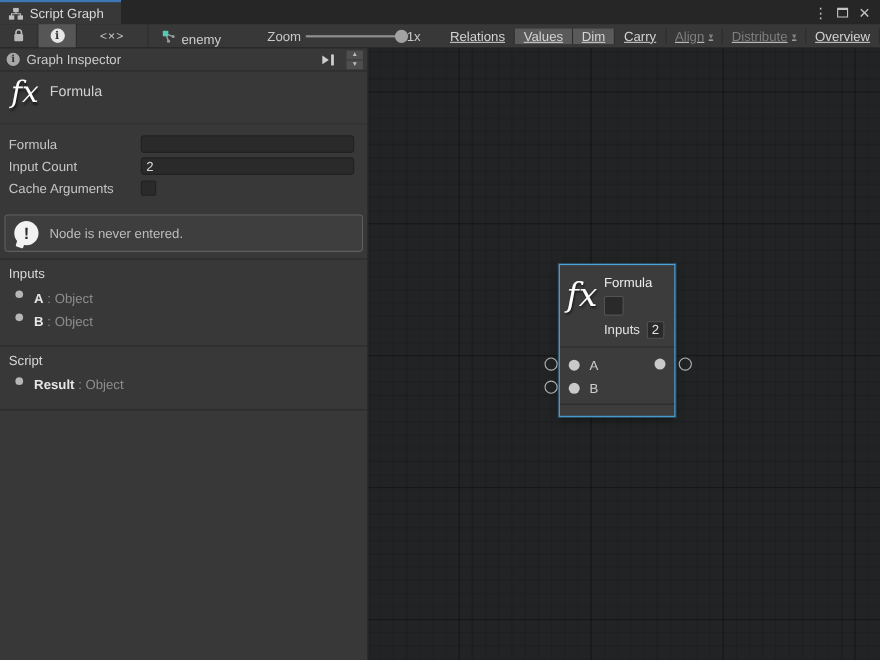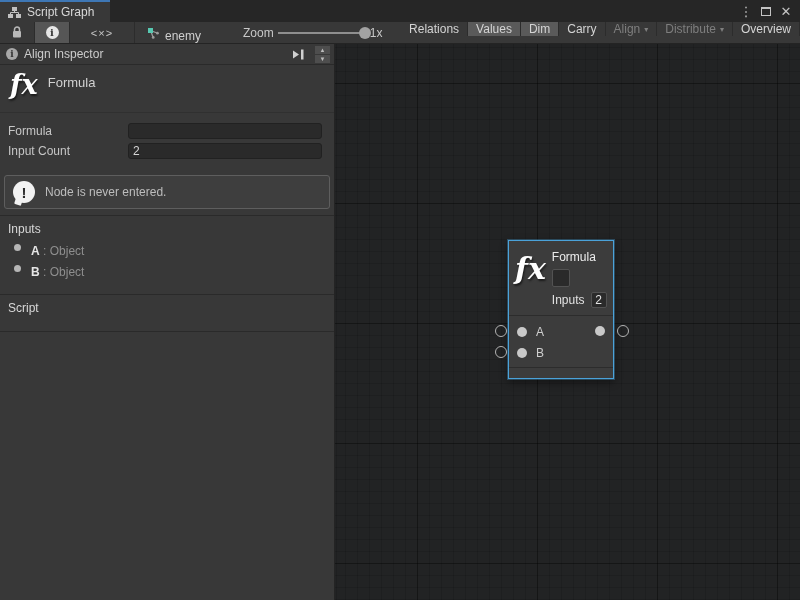--- a/index.html
+++ b/index.html
@@ -24,37 +24,37 @@
   .tb-left { display:flex; align-items:stretch; }
   .tb-icon-btn { width:34px; display:flex; align-items:center; justify-content:center; }
   .tb-icon-btn.active { background:#565656; }
   .tb-sep { width:1px; background:#2c2c2c; }
   .info-circle { width:13px; height:13px; border-radius:50%; background:#e6e6e6; color:#383838; font-weight:bold; font-size:10px; font-family:"DejaVu Serif",serif; display:flex; align-items:center; justify-content:center; }
   .code-glyph { color:#c8c8c8; font-size:11px; letter-spacing:1px; }
   .graphref { display:flex; align-items:flex-end; gap:5px; padding:0 12px; color:#cfcfcf; }
   .zoomctl { display:flex; align-items:center; gap:4px; padding:0 10px 0 30px; }
   .zoom-track { position:relative; width:88px; height:2px; background:#8f8f8f; }
   .zoom-handle { position:absolute; right:-5px; top:-5px; width:12px; height:12px; border-radius:50%; background:#a2a2a2; }
-  .tb-right { margin-left:auto; display:flex; align-items:flex-start; }
+  .tb-right { margin-left:auto; display:flex; align-items:center;text-decoration:underline; }
   .dd-arrow { font-size:8px; margin-left:4px; }
 
   
   .main { flex:1; display:flex; min-height:0; }
 
   
   .inspector { width:335px; flex:0 0 335px; background:#383838; border-right:1px solid #242424; display:flex; flex-direction:column; }
   .insp-header { height:21px; display:flex; align-items:center; gap:6px; padding:0 4px 0 6px; border-bottom:1px solid #2a2a2a; color:#cccccc; }
   .insp-header .grow { flex:1; }
   .insp-info { width:12px; height:12px; border-radius:50%; background:#a8a8a8; color:#333; font-weight:bold; font-size:9px; font-family:"DejaVu Serif",serif; display:flex; align-items:center; justify-content:center; }
   .dock-icon { display:flex; align-items:center; }
   .stepper { display:flex; flex-direction:column; gap:1px; margin-left:4px; }
   .stepper span { width:15px; height:8px; background:#4e4e4e; display:flex; align-items:center; justify-content:center; font-size:6px; color:#bdbdbd; line-height:1; }
 
   .insp-title { display:flex; align-items:flex-start; gap:10px; padding:6px 8px 14px 10px; border-bottom:1px solid #303030; }
-  .fx-glyph { font-family:"DejaVu Serif",serif; font-style:italic; font-weight:bold; color:#fff; text-shadow:1px 2px 2px rgba(0,0,0,0.55); line-height:1; }
+  .fx-glyph { font-family:"DejaVu Serif",serif; font-style:italic; font-weight:normal; color:#fff; text-shadow:1px 2px 2px rgba(0,0,0,0.55); line-height:1; }
   .insp-title .fx-glyph { font-size:27px; }
   .insp-title-text { margin-top:4px; font-size:13px; color:#d2d2d2; }
 
   .fields { padding:8px 12px 4px 8px; }
   .field-row { display:flex; align-items:center; height:20px; }
   .field-row label { width:120px; color:#c6c6c6; }
   .txt-input { flex:1; height:16px; background:#2a2a2a; border:1px solid #212121; border-radius:3px; color:#d6d6d6; font-size:12px; padding:0 4px; font-family:"Liberation Sans",sans-serif; }
   .checkbox { width:14px; height:14px; background:#2a2a2a; border:1px solid #212121; border-radius:2px; }
 
   .warnbox { margin:10px 4px 6px 4px; border:1px solid #5e5e5e; border-radius:3px; background:#3e3e3e; display:flex; align-items:center; gap:10px; padding:5px 8px; min-height:32px; }
@@ -184,21 +184,21 @@
       <span class="tb-btn">Overview</span>
 
     </div>
   </div>
 
   <div class="main">
 
     <div class="inspector">
       <div class="insp-header">
         <span class="insp-info">i</span>
-        <span>Align Inspector</span>
+        <span>Graph Inspector</span>
         <span class="grow"></span>
         <span class="dock-icon">
           <svg width="13" height="11" viewBox="0 0 13 11">
               <path d="M1 1.5 L7 5.5 L1 9.5 Z" fill="#cfcfcf"></path>
               <rect x="9" y="0.5" width="2.5" height="10" fill="#cfcfcf"></rect>
             </svg>
         </span>
         <span class="stepper">
           <span>▲</span>
           <span>▼</span>
@@ -212,20 +212,24 @@
 
       <div class="fields">
         <div class="field-row">
           <label>Formula</label>
           <input class="txt-input" value="" style="">
         </div>
         <div class="field-row">
           <label>Input Count</label>
           <input class="txt-input" value="2" style="">
         </div>
+        <div class="field-row">
+          <label>Cache Arguments</label>
+          <span class="checkbox"></span>
+        </div>
       </div>
 
       <div class="warnbox">
         <span class="bubble">!</span>
         <span class="warn-text">Node is never entered.</span>
       </div>
 
       <div class="section">
         <div class="section-h">Inputs</div>
         <div class="port-item">
@@ -233,20 +237,24 @@
           <span><span class="pname">A</span> <span class="psep">:</span> <span class="ptype">Object</span></span>
         </div>
         <div class="port-item">
           <span class="bullet"></span>
           <span><span class="pname">B</span> <span class="psep">:</span> <span class="ptype">Object</span></span>
         </div>
       </div>
 
       <div class="section">
         <div class="section-h">Script</div>
+        <div class="port-item">
+          <span class="bullet"></span>
+          <span><span class="pname">Result</span> <span class="psep">:</span> <span class="ptype">Object</span></span>
+        </div>
       </div>
 
       <div class="insp-rest"></div>
     </div>
 
     <div class="canvas">
 
       <div class="gnode">
         <div class="gnode-header">
           <span class="fx-glyph">fx</span>

